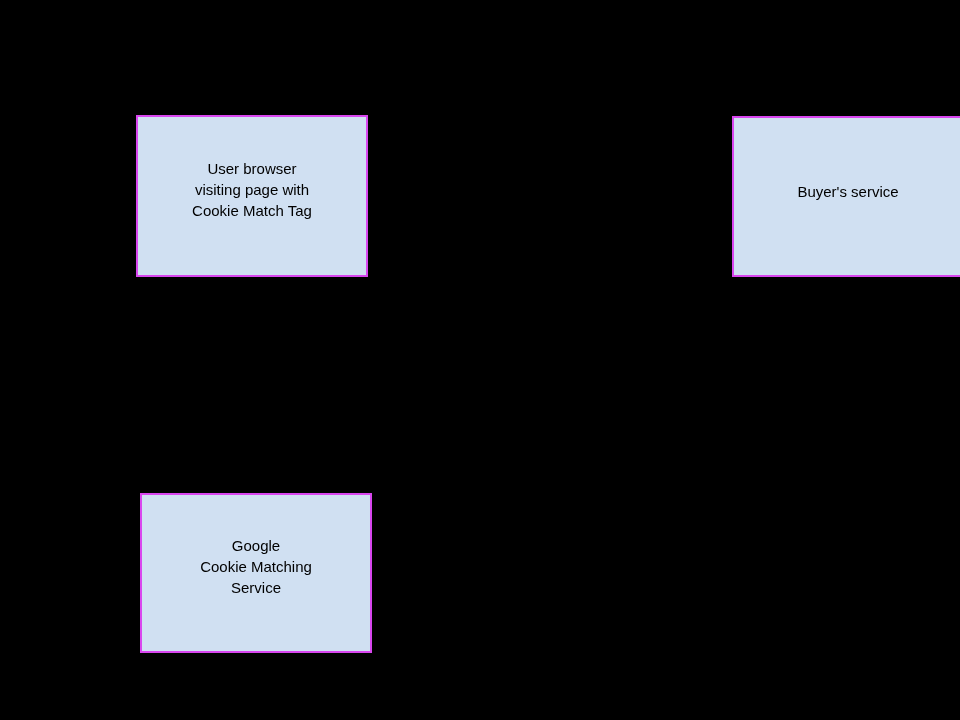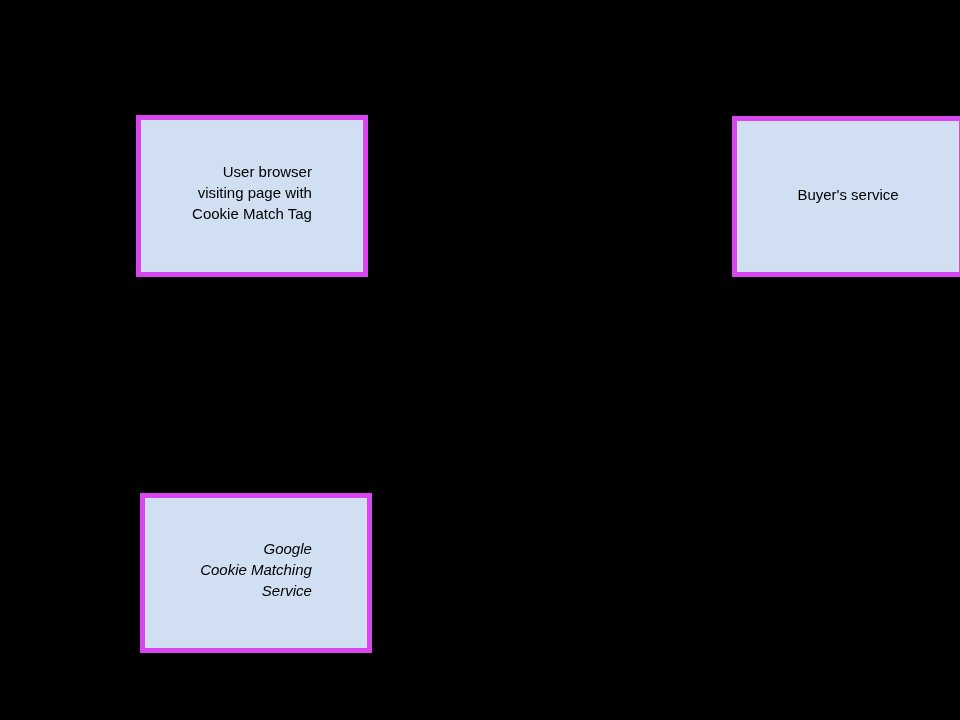--- a/index.html
+++ b/index.html
@@ -13,25 +13,25 @@
     width: 960px;
     height: 720px;
     background: #000000;
     overflow: hidden;
     font-family: "Liberation Sans", sans-serif;
   }
   .node {
     position: absolute;
     box-sizing: border-box;
     background: #d0e0f2;
-    border: 5px solid #d946ef;
+    border: 2px solid #d946ef;
     display: flex;
     align-items: center;
     justify-content: center;
-    text-align: right;
+    text-align: center;
   }
   .node-label {
     color: #000000;
     font-size: 15px;
     line-height: 21px;
     font-family: "Liberation Sans", sans-serif;
     white-space: pre-line;
     padding: 0 6px;
   }
 
@@ -57,21 +57,20 @@
   }
 
   
   #node-google-cms {
     left: 140px;
     top: 493px;
     width: 232px;
     height: 160px;
     align-items: flex-start;
     padding-top: 40px;
-    font-style: italic;
   }
 
   
   #edge-layer {
     position: absolute;
     left: 0;
     top: 0;
     width: 960px;
     height: 720px;
     pointer-events: none;

